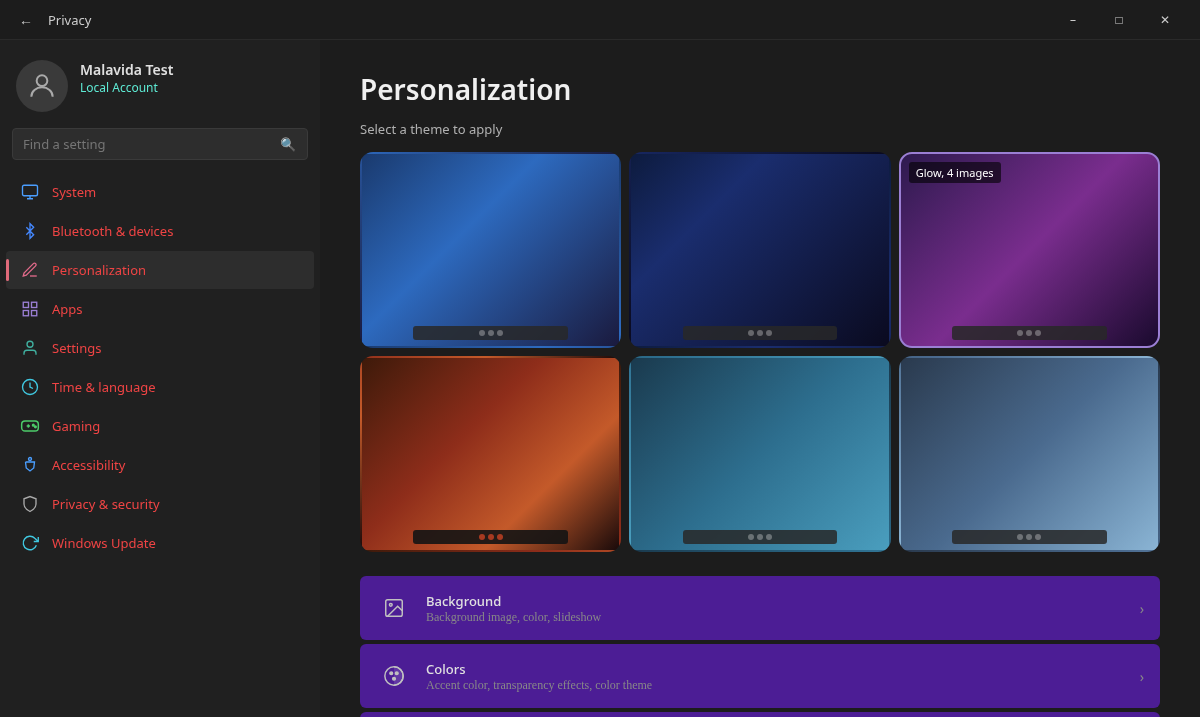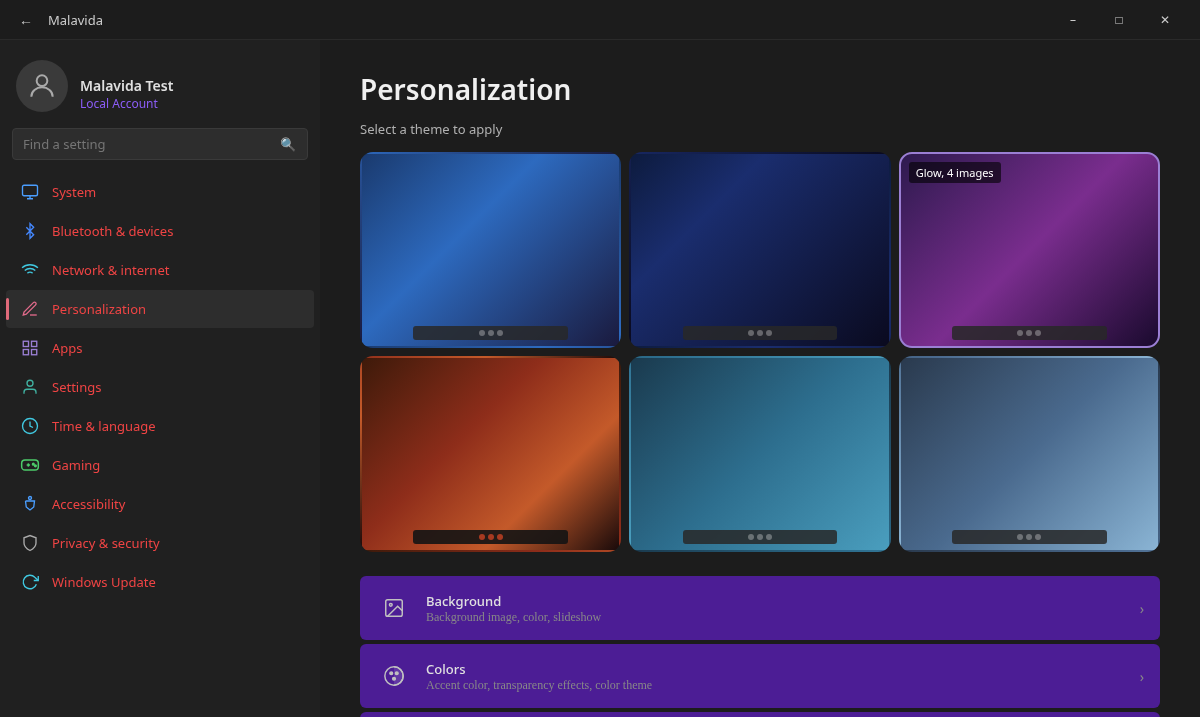--- a/index.html
+++ b/index.html
@@ -62,36 +62,36 @@
       overflow-y: auto;
       padding-bottom: 8px;
     }
     .sidebar::-webkit-scrollbar { width: 4px; }
     .sidebar::-webkit-scrollbar-track { background: transparent; }
     .sidebar::-webkit-scrollbar-thumb { background: #444; border-radius: 2px; }
 
     
     .user-profile {
       display: flex;
-      align-items: flex-end;
+      align-items: flex-start;
       padding: 20px 16px 16px 16px;
       gap: 12px;
       cursor: pointer;
     }
     .user-avatar {
       width: 52px; height: 52px;
       border-radius: 50%;
       background: #3a3a3a;
       display: flex; align-items: center; justify-content: center;
       flex-shrink: 0;
     }
     .user-avatar svg { width: 32px; height: 32px; color: #aaa; }
     .user-info { display: flex; flex-direction: column; }
     .user-name { font-size: 14px; font-weight: 600; color: #e0e0e0; }
-    .user-type { font-size: 12px; color: #8b5cf6; }
+    .user-type { font-size: 12px; color: #5eead4; }
 
     
     .search-container {
       padding: 0 12px 12px 12px;
     }
     .search-box {
       width: 100%;
       background: #2d2d2d;
       border: 1px solid #3a3a3a;
       border-radius: 4px;
@@ -253,21 +253,21 @@
     .icon-pink { color: #e06a8a; }
     .icon-gray { color: #aaaaaa; }
   </style>
 </head>
 <body>
 
 <div class="titlebar">
   <div class="titlebar-back">
     <span>←</span>
   </div>
-  <span class="titlebar-title">Malavida</span>
+  <span class="titlebar-title">Privacy</span>
   <div class="titlebar-controls">
     <div class="titlebar-btn">
       <span>–</span>
     </div>
     <div class="titlebar-btn">
       <span>□</span>
     </div>
     <div class="titlebar-btn close">
       <span>✕</span>
     </div>
@@ -308,28 +308,20 @@
         </span>
         <span>System</span>
       </div>
       <div class="nav-item">
         <span class="nav-icon icon-blue">
           <svg width="16" height="18" viewBox="0 0 24 24" fill="none" stroke="#4488ff" stroke-width="2">
             <polyline points="6.5 6.5 17.5 17.5 12 23 12 1 17.5 6.5 6.5 17.5"></polyline>
           </svg>
         </span>
         <span>Bluetooth &amp; devices</span>
-      </div>
-      <div class="nav-item">
-        <span class="nav-icon icon-cyan">
-          <svg width="18" height="18" viewBox="0 0 24 24" fill="none" stroke="currentColor" stroke-width="1.8">
-            <path d="M5 12.55a11 11 0 0 1 14.08 0M1.42 9a16 16 0 0 1 21.16 0M8.53 16.11a6 6 0 0 1 6.95 0M12 20h.01"></path>
-          </svg>
-        </span>
-        <span>Network &amp; internet</span>
       </div>
       <div class="nav-item active">
         <span class="nav-icon icon-pink">
           <svg width="18" height="18" viewBox="0 0 24 24" fill="none" stroke="currentColor" stroke-width="1.8">
             <path d="M12 20h9"></path>
             <path d="M16.5 3.5a2.121 2.121 0 0 1 3 3L7 19l-4 1 1-4L16.5 3.5z"></path>
           </svg>
         </span>
         <span>Personalization</span>
       </div>

